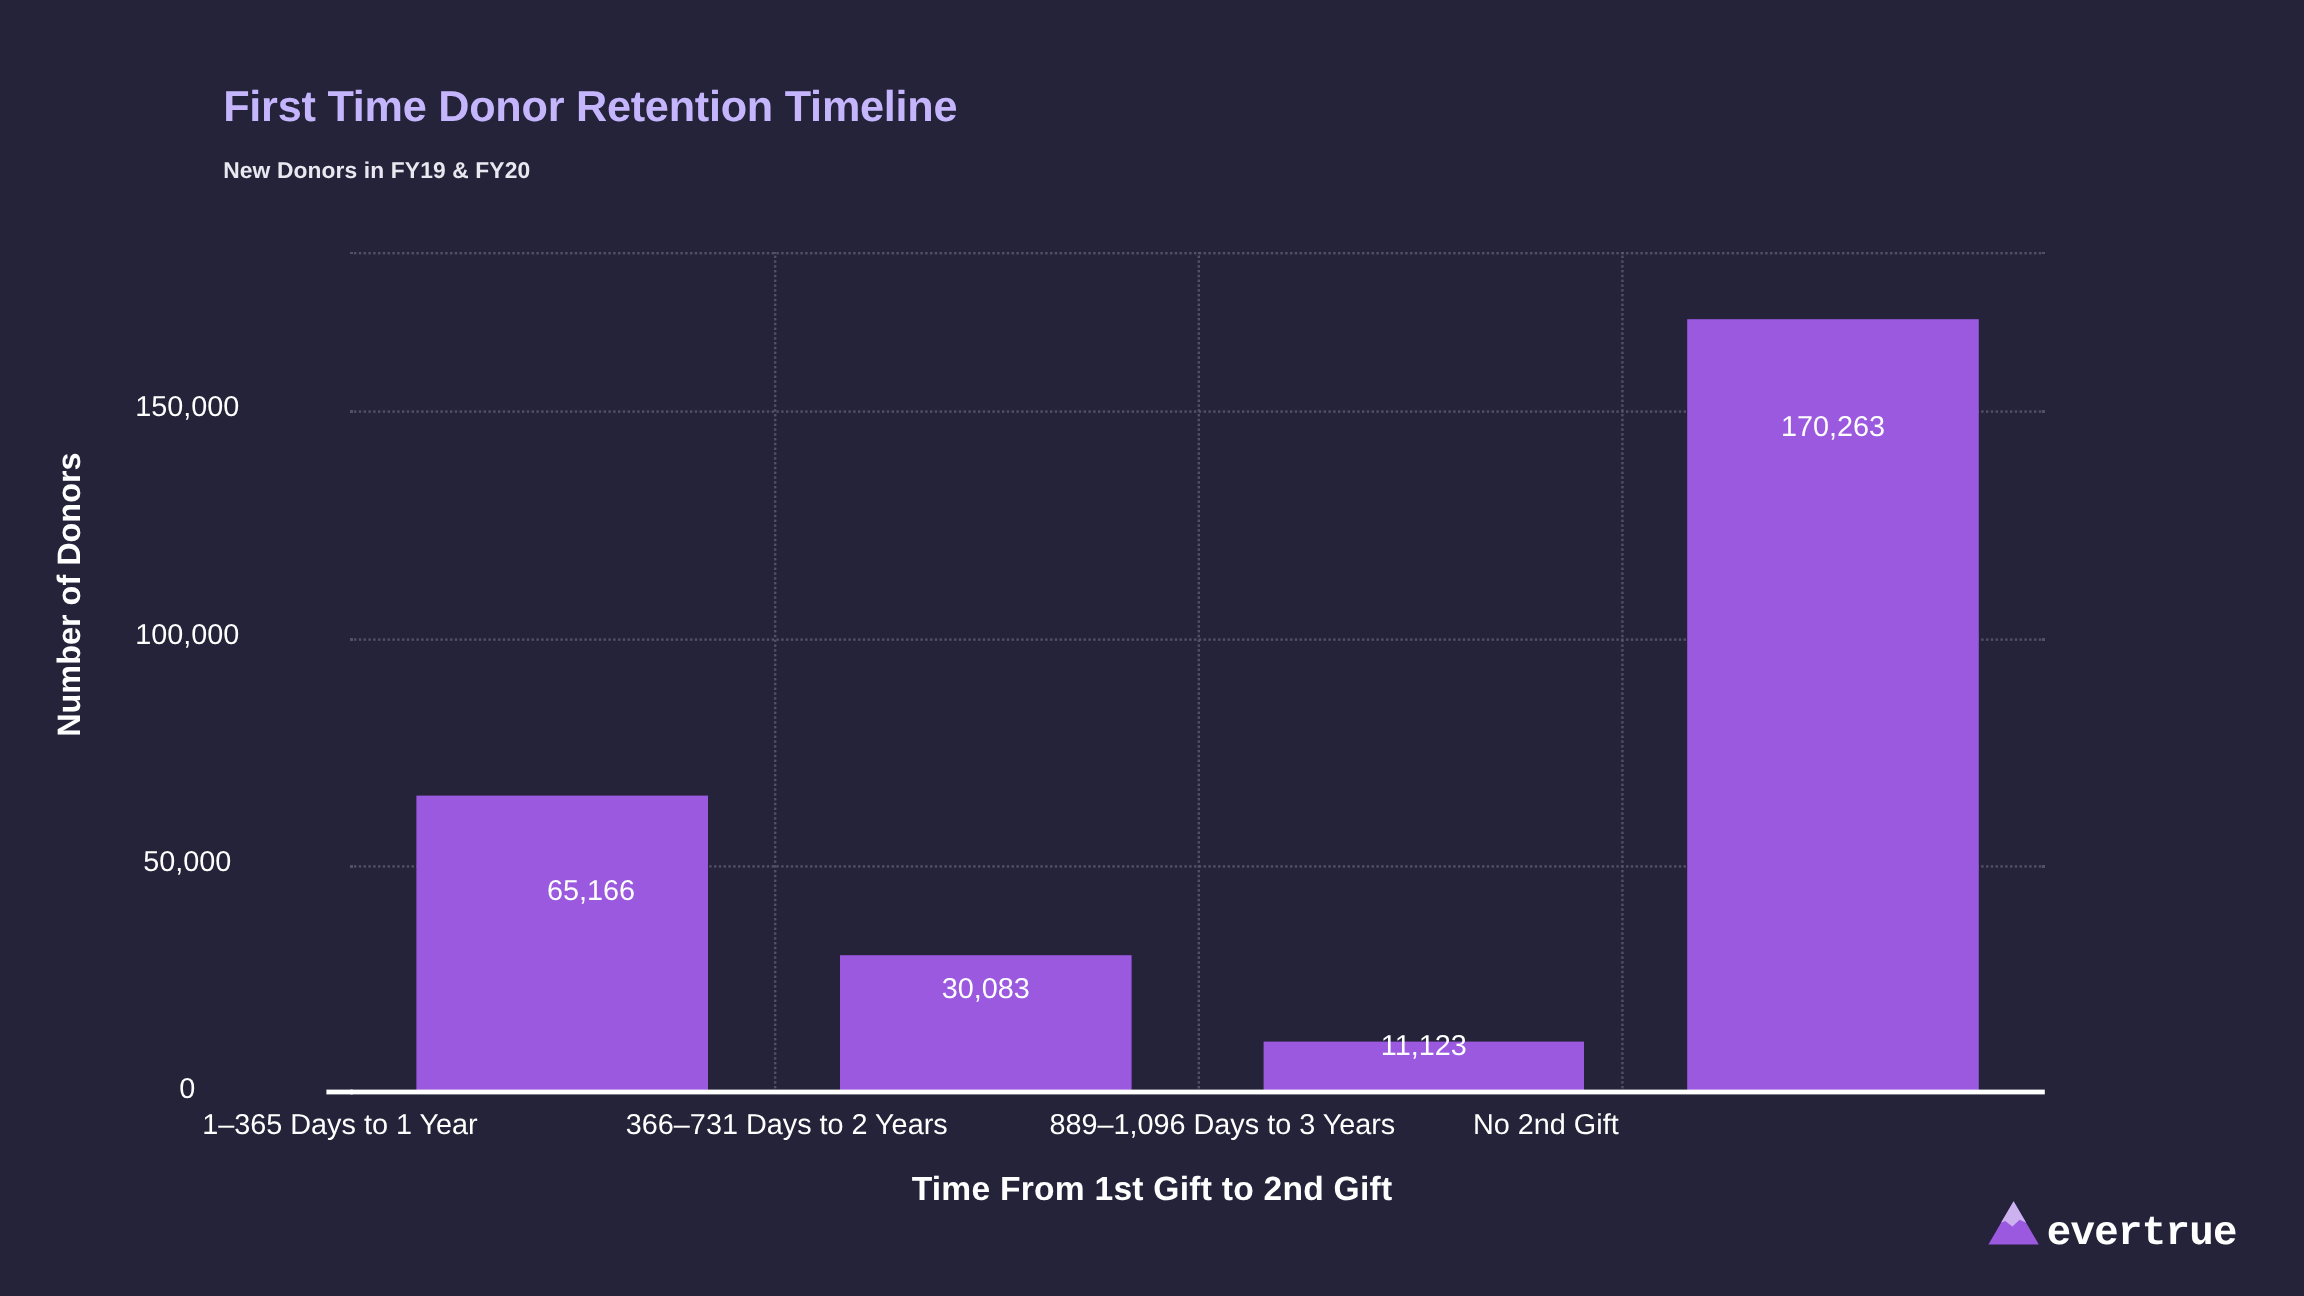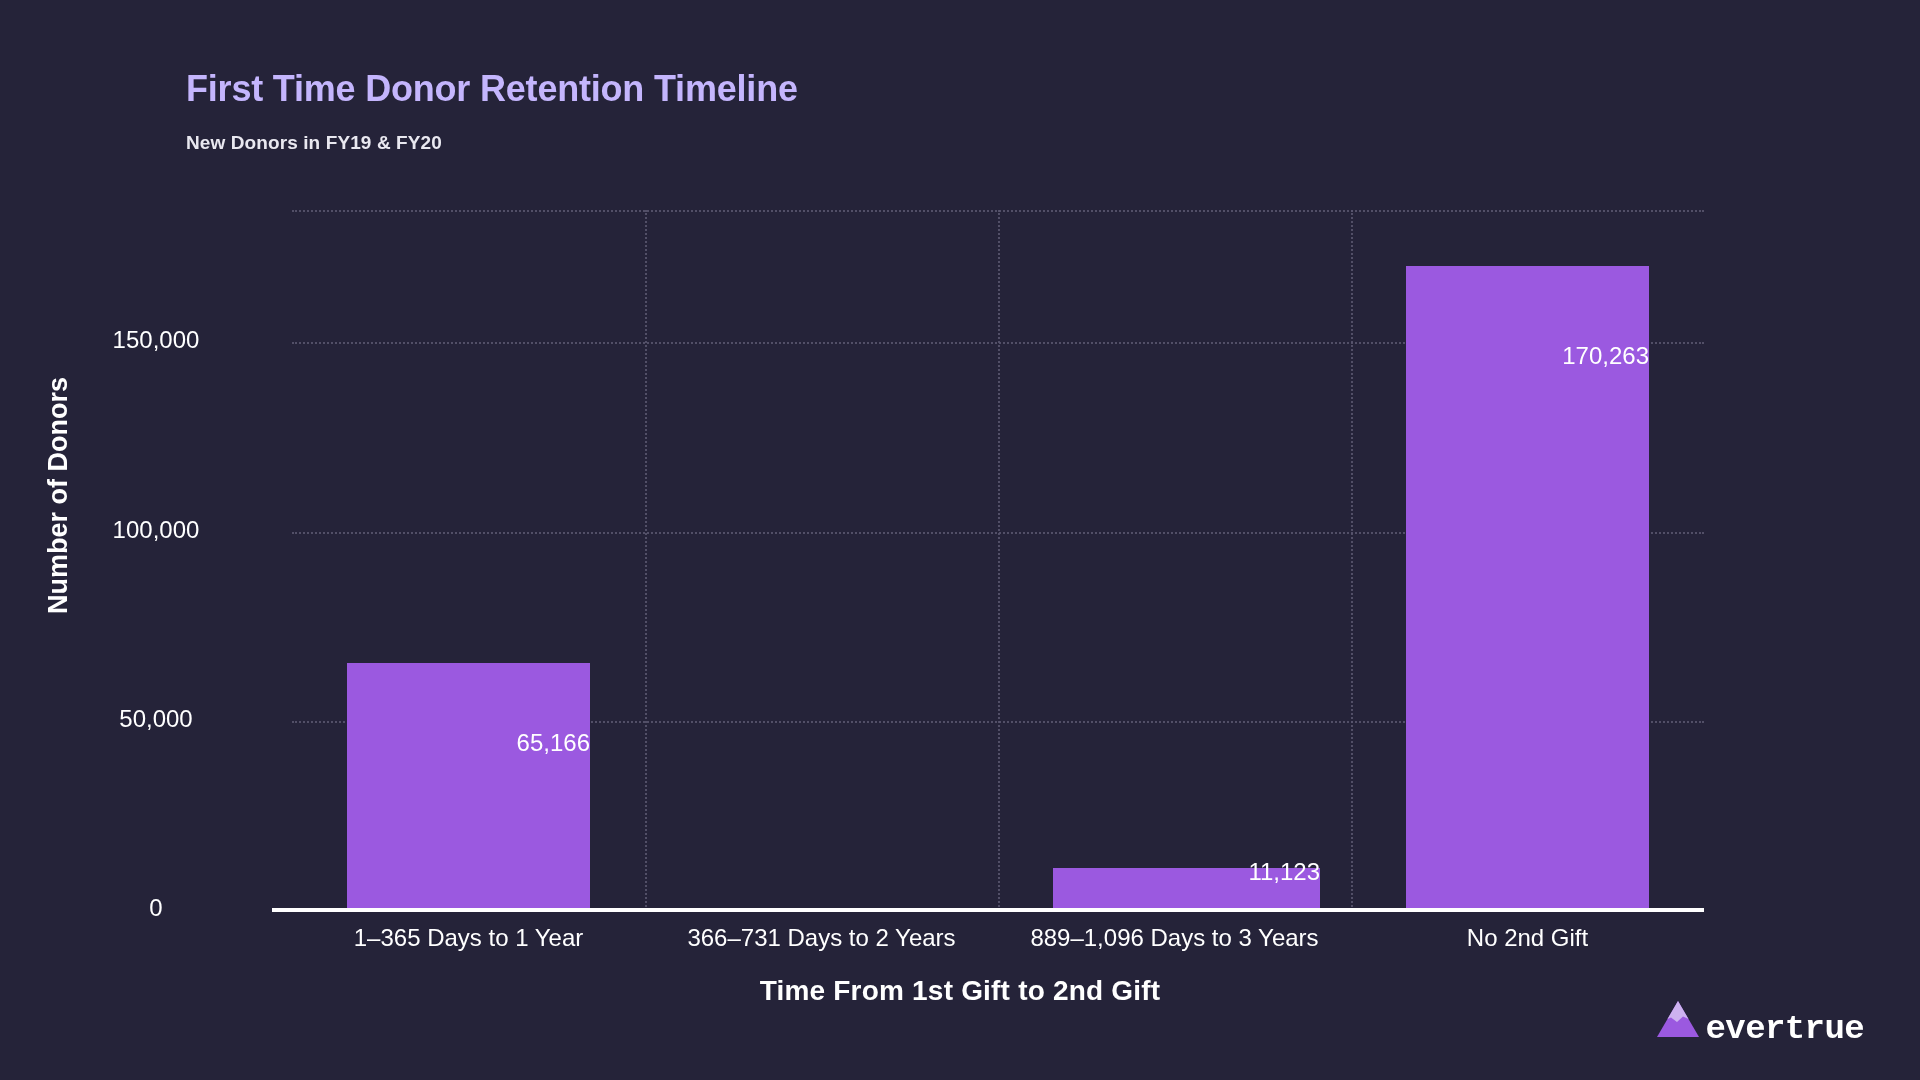--- a/index.html
+++ b/index.html
@@ -82,30 +82,29 @@
   
   .bars-layer { position:absolute; inset:0; }
   .bar-group { position:absolute; bottom:0; }
   .bar-rect {
     position:absolute; bottom:0; left:0; width:100%;
     background:#9b59e0;
   }
   .bar-value {
     position:absolute;
     left:0; width:100%;
-    text-align:right;
+    text-align:center;
     font-size:24px; font-weight:400; color:#ffffff;
     white-space:nowrap;
   }
 
   
   .x-tick-label {
     position:absolute;
     top:924px;
-    text-align:center;
     font-size:24px; font-weight:400; color:#ffffff;
     white-space:nowrap;
   }
   .x-axis-title {
     position:absolute;
     left:0; top:975px; width:1920px;
     text-align:center;
     font-size:28px; font-weight:700; color:#ffffff;
     letter-spacing:.2px;
   }
@@ -147,20 +146,24 @@
         <div class="gridline-h" style="top: 0px;"></div>
         <div class="gridline-v" style="left: 353px;"></div>
         <div class="gridline-v" style="left: 706px;"></div>
         <div class="gridline-v" style="left: 1059px;"></div>
       </div>
     <div class="bars-layer" id="bars-layer">
         <div class="bar-group" style="left: 55px; width: 243px; height: 246.574px;">
           <div class="bar-rect" style="height: 246.574px; background: rgb(155, 89, 224);"></div>
           <div class="bar-value" style="bottom: 152.876px; padding-left: 48px;">65,166</div>
         </div>
+        <div class="bar-group" style="left: 408px; width: 243px; height: 113.828px;">
+          <div class="bar-rect" style="height: 113.828px; background: rgb(155, 89, 224);"></div>
+          <div class="bar-value" style="bottom: 70.5731px;">30,083</div>
+        </div>
         <div class="bar-group" style="left: 761px; width: 267px; height: 42.087px;">
           <div class="bar-rect" style="height: 42.087px; background: rgb(155, 89, 224);"></div>
           <div class="bar-value" style="bottom: 24.087px;">11,123</div>
         </div>
         <div class="bar-group" style="left: 1114px; width: 243px; height: 644.238px;">
           <div class="bar-rect" style="height: 644.238px; background: rgb(155, 89, 224);"></div>
           <div class="bar-value" style="bottom: 540.238px;">170,263</div>
         </div>
       </div>
   </div>

